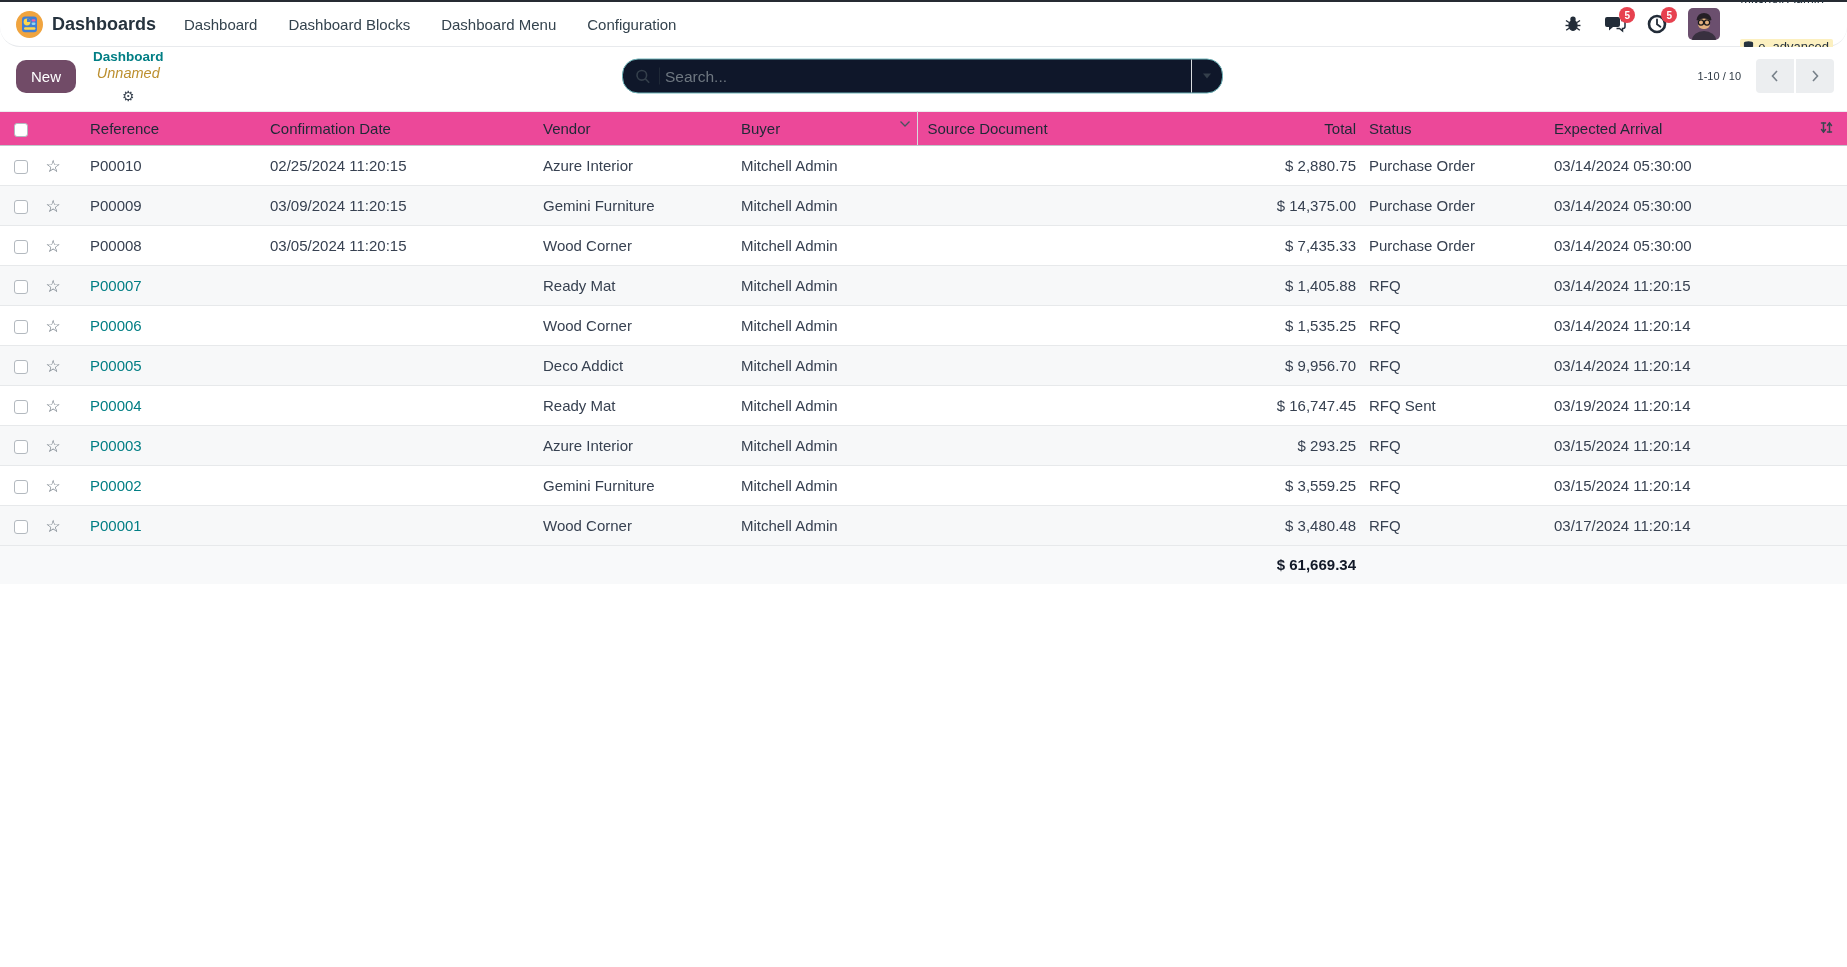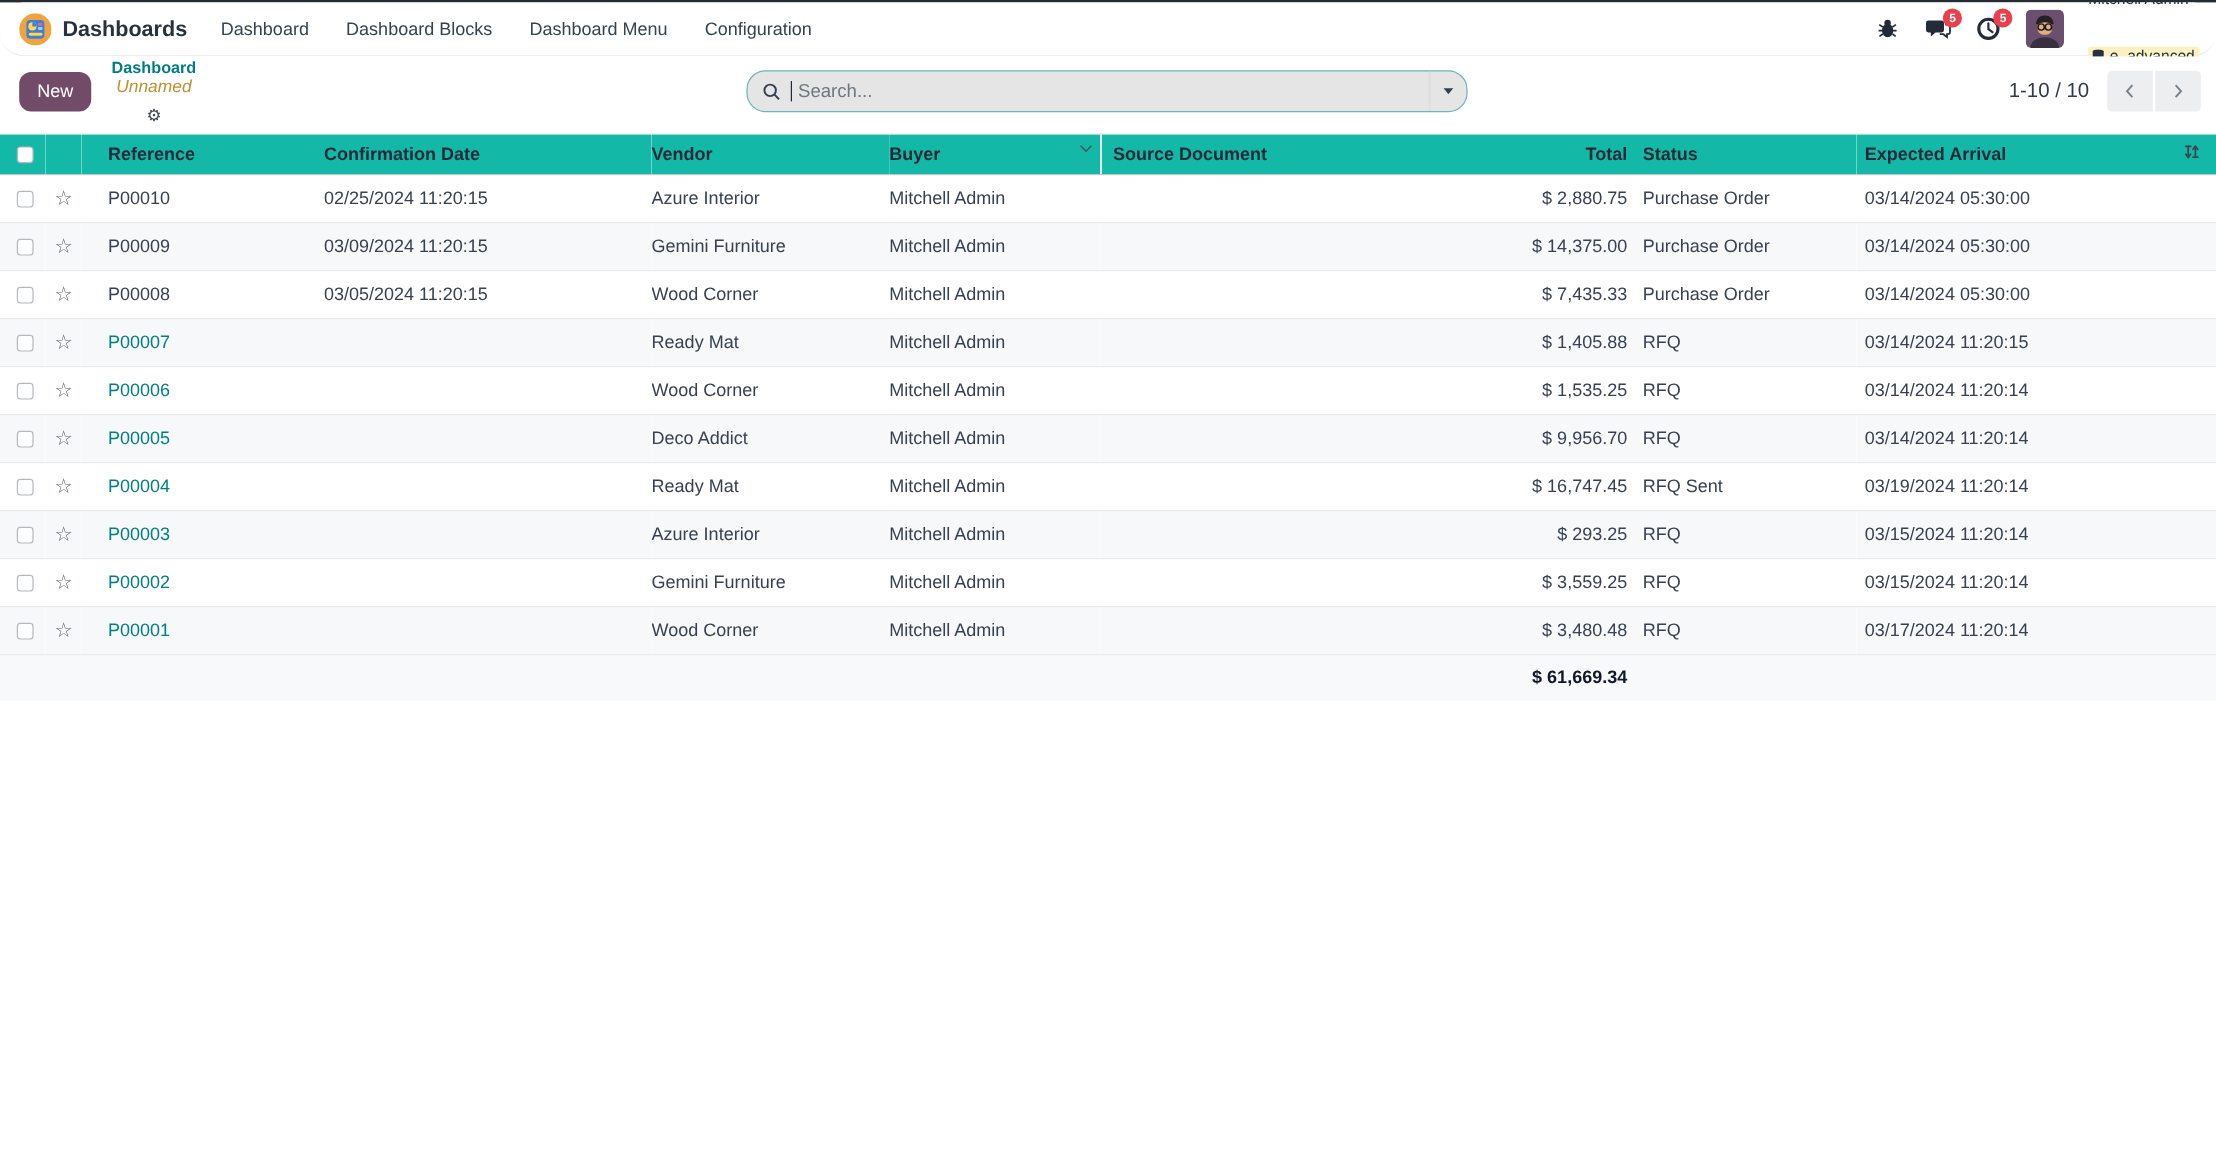--- a/index.html
+++ b/index.html
@@ -35,42 +35,42 @@
              padding:8px 15px; font-size:15px; font-weight:500; cursor:pointer;
              font-family:inherit; }
   .breadcrumb-block { margin-left:17px; display:flex; flex-direction:column; line-height:1.2; }
   .breadcrumb-top { font-size:13.5px; font-weight:700; color:#017e84; cursor:pointer; }
   .breadcrumb-sub { display:flex; gap:7px; align-items:center; font-size:14.5px;flex-direction:column; }
   .unnamed { font-style:italic; color:#bc8f2f; }
   .gear { font-size:14px; color:#3c4653; cursor:pointer; line-height:1; }
 
   .searchbar { position:absolute; left:622px; top:50%; transform:translateY(-50%);
                width:601px; height:35px; border:1px solid #6db3b8; border-radius:16px;
-               display:flex; align-items:stretch; background:#e5e5e5; }
+               display:flex; align-items:stretch; background:#0f172a; }
   .search-main { flex:1; display:flex; align-items:center; gap:8px; padding:0 12px; cursor:text; }
   .caret { width:1px; height:17px; background:#1f2937; }
   .search-placeholder { color:#6e7780; font-size:15.5px; margin-left:-3px; }
   .search-toggle { width:31px; border-left:1px solid #d9dcdf; display:flex;
                    align-items:center; justify-content:center; cursor:pointer; }
   .tri { width:0; height:0; border-left:4.5px solid transparent; border-right:4.5px solid transparent;
          border-top:5px solid #343f4b; }
 
   .pager { position:absolute; right:13px; top:50%; transform:translateY(-50%);
            display:flex; align-items:center; gap:15px; }
-  .pager-text { font-size:17px; color:#303b46; }
+  .pager-text { font-size:11px; color:#303b46; }
   .pager-btns { display:flex; gap:2px; }
   .pager-btn { width:38px; height:34px; background:#eceef0; border:none; cursor:pointer;
                display:flex; align-items:center; justify-content:center; }
   .pager-btn.prev { border-radius:4px 0 0 4px; }
   .pager-btn.next { border-radius:0 4px 4px 0; }
 
   
   .list-view { margin-top:6px; }
   table { width:1847px; border-collapse:collapse; table-layout:fixed; font-size:15px; }
-  thead th { background:#14b8a6; height:34px; font-weight:700; color:#1f2937;
+  thead th { background:#ec4899; height:34px; font-weight:400; color:#1f2937;
              text-align:left; border-top:1px solid #ececef; border-bottom:1px solid #c2c6ca;
              white-space:nowrap; overflow:hidden; cursor:pointer; }
   tbody td { height:40px; border-bottom:1px solid #e7e9eb; color:#374151;
              white-space:nowrap; overflow:hidden; cursor:pointer; }
   tbody tr.stripe { background:#f7f8f9; }
   tfoot td { background:#f8f9fa; height:38px; border-top:1px solid #c6c9cd;
              font-weight:700; color:#111827; }
   .c-ref { padding-left:22px; }
   .c-source { padding-left:10px; }
   .c-total { text-align:right; padding-right:9px; }

